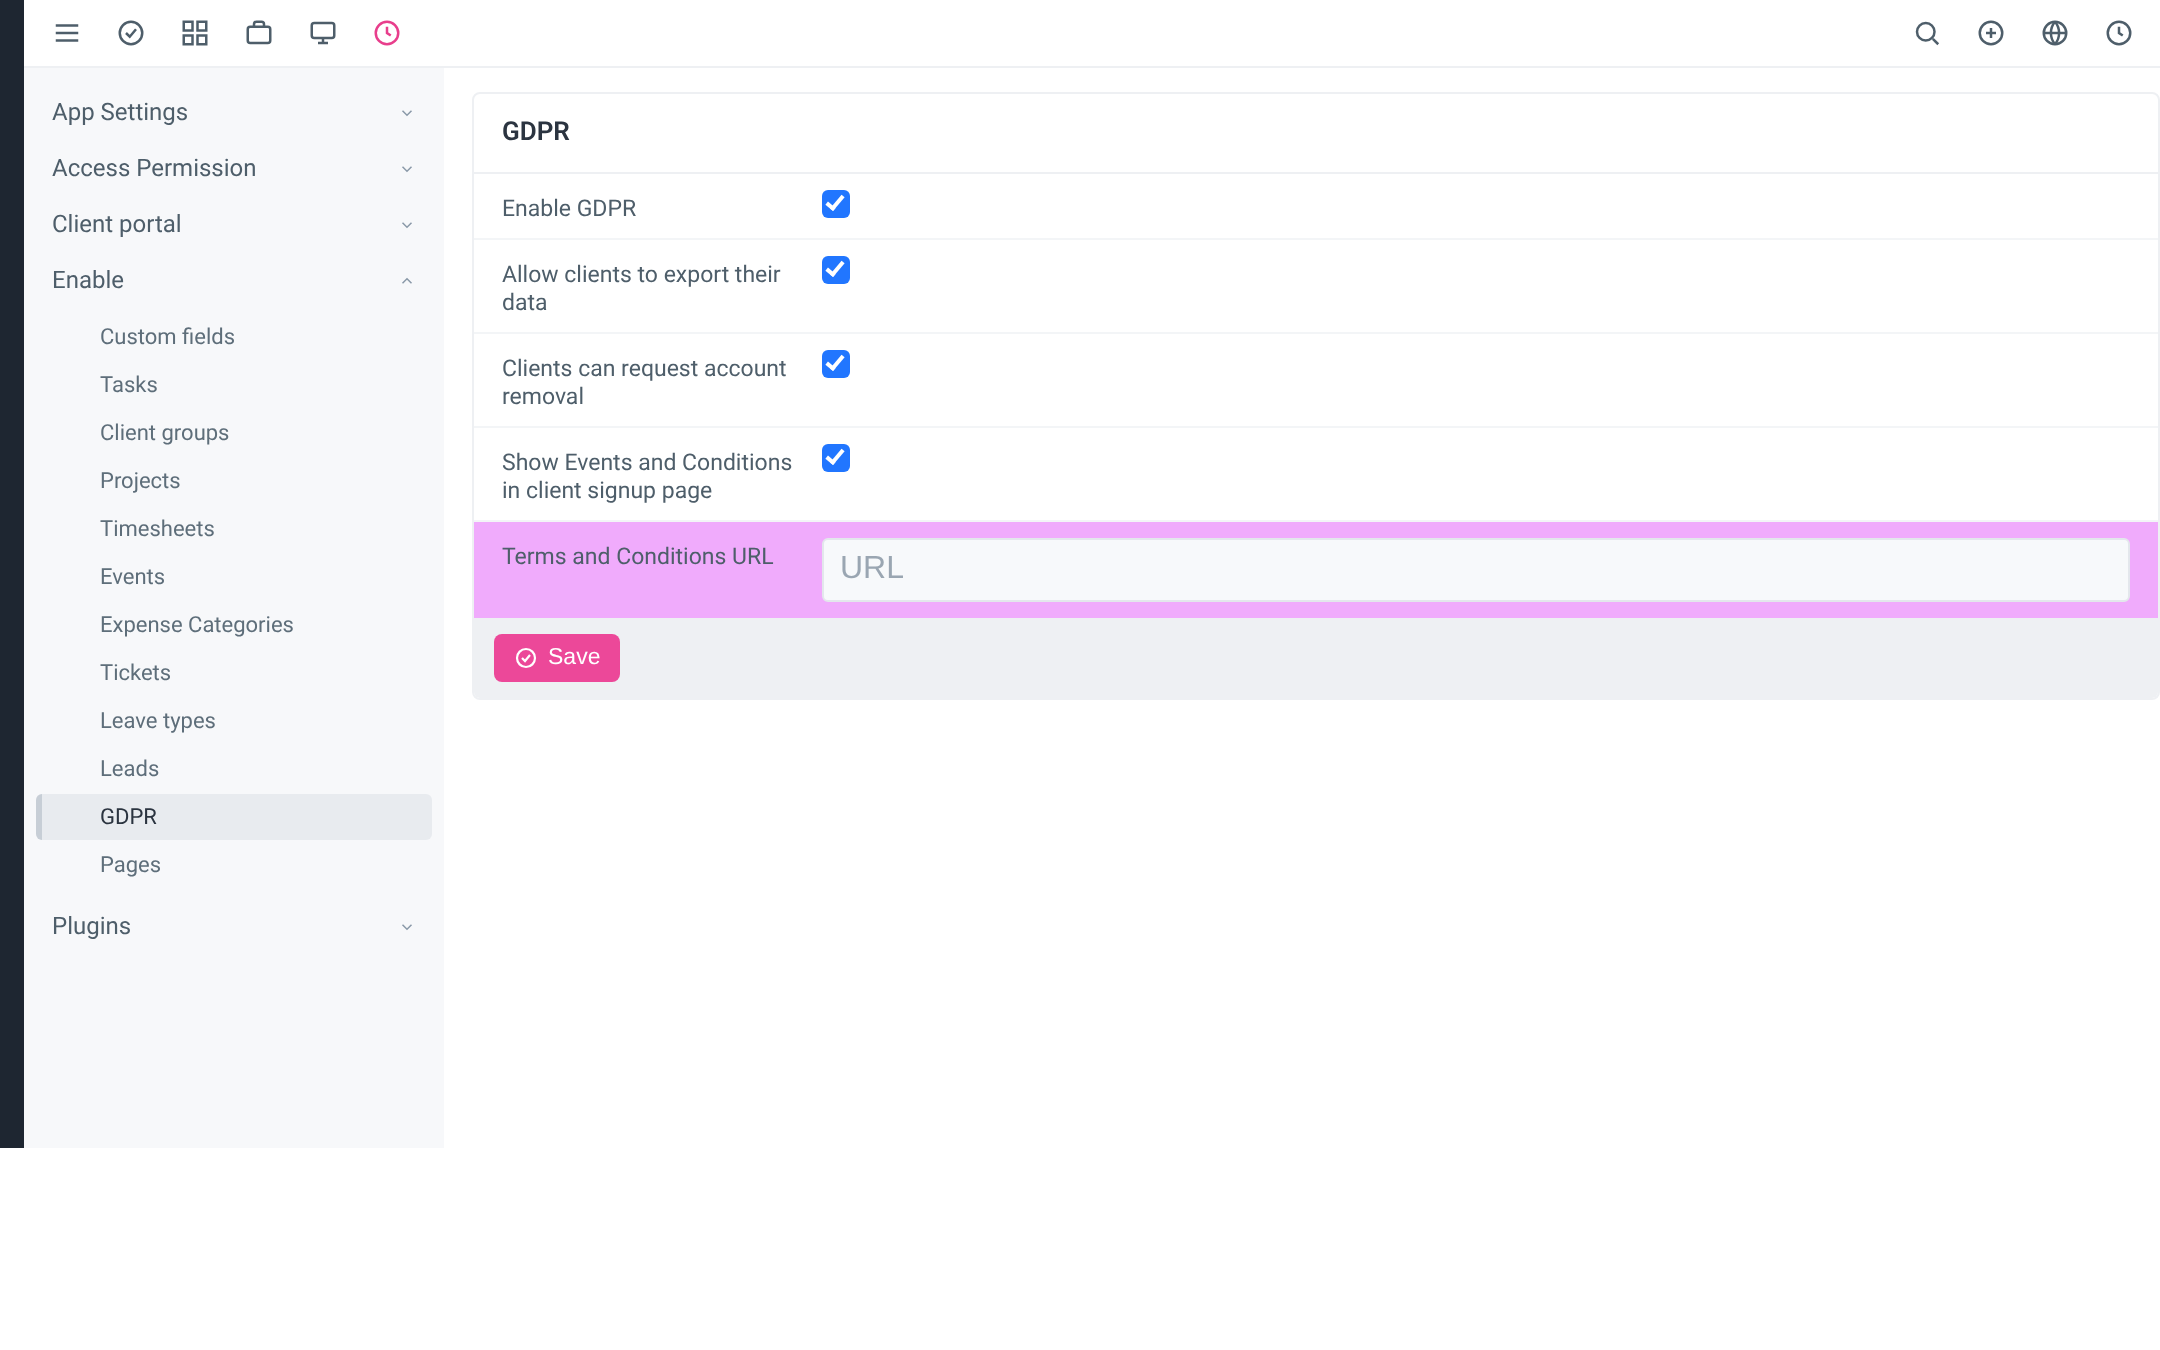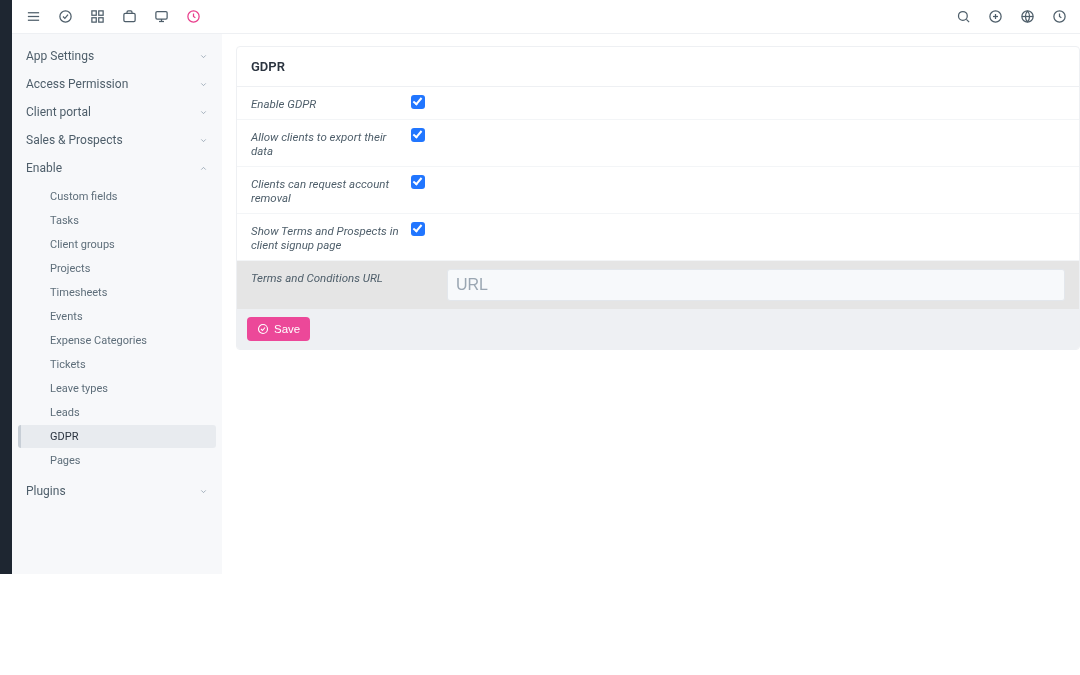--- a/index.html
+++ b/index.html
@@ -27,25 +27,25 @@
   .subitems { padding: 2px 0 4px 0; }
   .subitem { display: block; padding: 5px 14px 5px 32px; color: #5e6e7a; cursor: pointer; font-size: 11px; margin: 1px 6px; border-radius: 3px; }
   .subitem.active { background: #e8ebef; color: #2b3440; border-left: 3px solid #c7ced6; padding-left: 29px; }
 
   
   .content { flex: 1 1 auto; padding: 12px 0 0 14px; min-width: 0; }
   .card { background: #fff; border: 1px solid #eef0f3; border-radius: 4px; overflow: hidden; }
   .card-header { padding: 12px 14px; border-bottom: 1px solid #eef0f3; color: #2b3440; font-size: 13px; font-weight: 600; }
   .row { display: flex; align-items: flex-start; padding: 8px 14px; }
   .row + .row { border-top: 1px solid #f3f5f7; }
-  .row-label { width: 160px; flex: 0 0 160px; color: #4e5e6a; font-size: 11.5px; padding-top: 2px; padding-right: 8px; font-style: italic; }
+  .row-label { width: 160px; flex: 0 0 160px; color: #4e5e6a; font-size: 11.5px; padding-top: 2px; padding-right: 8px; }
   .row-field { flex: 1 1 auto; display: flex; align-items: center; }
   .chk { appearance: none; width: 14px; height: 14px; border-radius: 3px; background: #2176ff; position: relative; cursor: pointer; }
   .chk:checked::after { content: ""; position: absolute; left: 4px; top: 1px; width: 3px; height: 7px; border: solid #fff; border-width: 0 2px 2px 0; transform: rotate(40deg); }
-  .url-row { background: #e5e5e5; gap: 36px; }
+  .url-row { background: #f0abfc; }
   .url-input { width: 100%; border: 1px solid #e3e7ec; background: #f7f9fb; color: #7a8896; font-size: 16px; padding: 6px 8px; border-radius: 3px; }
   .url-input::placeholder { color: #9aa6b2; }
   .card-footer { background: #eef0f3; padding: 8px 10px; display: flex; align-items: center; }
   .save-btn { background: #ec4899; color: #fff; border: none; border-radius: 4px; padding: 6px 10px; font-size: 11.5px; display: inline-flex; align-items: center; gap: 5px; cursor: pointer; }
   .save-btn svg { width: 12px; height: 12px; stroke: #fff; fill: none; stroke-width: 2.2; }
 </style>
 </head>
 <body>
 
 <div class="app">
@@ -132,26 +132,20 @@
             </svg>
         </div>
         <div class="section">
           <span>Access Permission</span>
           <svg class="chev" viewBox="0 0 24 24">
               <polyline points="6 9 12 15 18 9"></polyline>
             </svg>
         </div>
         <div class="section">
           <span>Client portal</span>
-          <svg class="chev" viewBox="0 0 24 24">
-              <polyline points="6 9 12 15 18 9"></polyline>
-            </svg>
-        </div>
-        <div class="section">
-          <span>Sales &amp; Prospects</span>
           <svg class="chev" viewBox="0 0 24 24">
               <polyline points="6 9 12 15 18 9"></polyline>
             </svg>
         </div>
         <div class="section">
           <span>Enable</span>
           <svg class="chev" viewBox="0 0 24 24">
               <polyline points="6 15 12 9 18 15"></polyline>
             </svg>
         </div>
@@ -193,21 +187,21 @@
                 <input type="checkbox" class="chk" checked="" style="">
               </div>
           </div>
           <div class="row">
             <div class="row-label">Clients can request account removal</div>
             <div class="row-field">
                 <input type="checkbox" class="chk" checked="" style="">
               </div>
           </div>
           <div class="row">
-            <div class="row-label">Show Terms and Prospects in client signup page</div>
+            <div class="row-label">Show Events and Conditions in client signup page</div>
             <div class="row-field">
                 <input type="checkbox" class="chk" checked="" style="">
               </div>
           </div>
           <div class="row url-row">
             <div class="row-label">Terms and Conditions URL</div>
             <div class="row-field">
                 <input type="text" class="url-input" placeholder="URL" style="">
               </div>
           </div>

